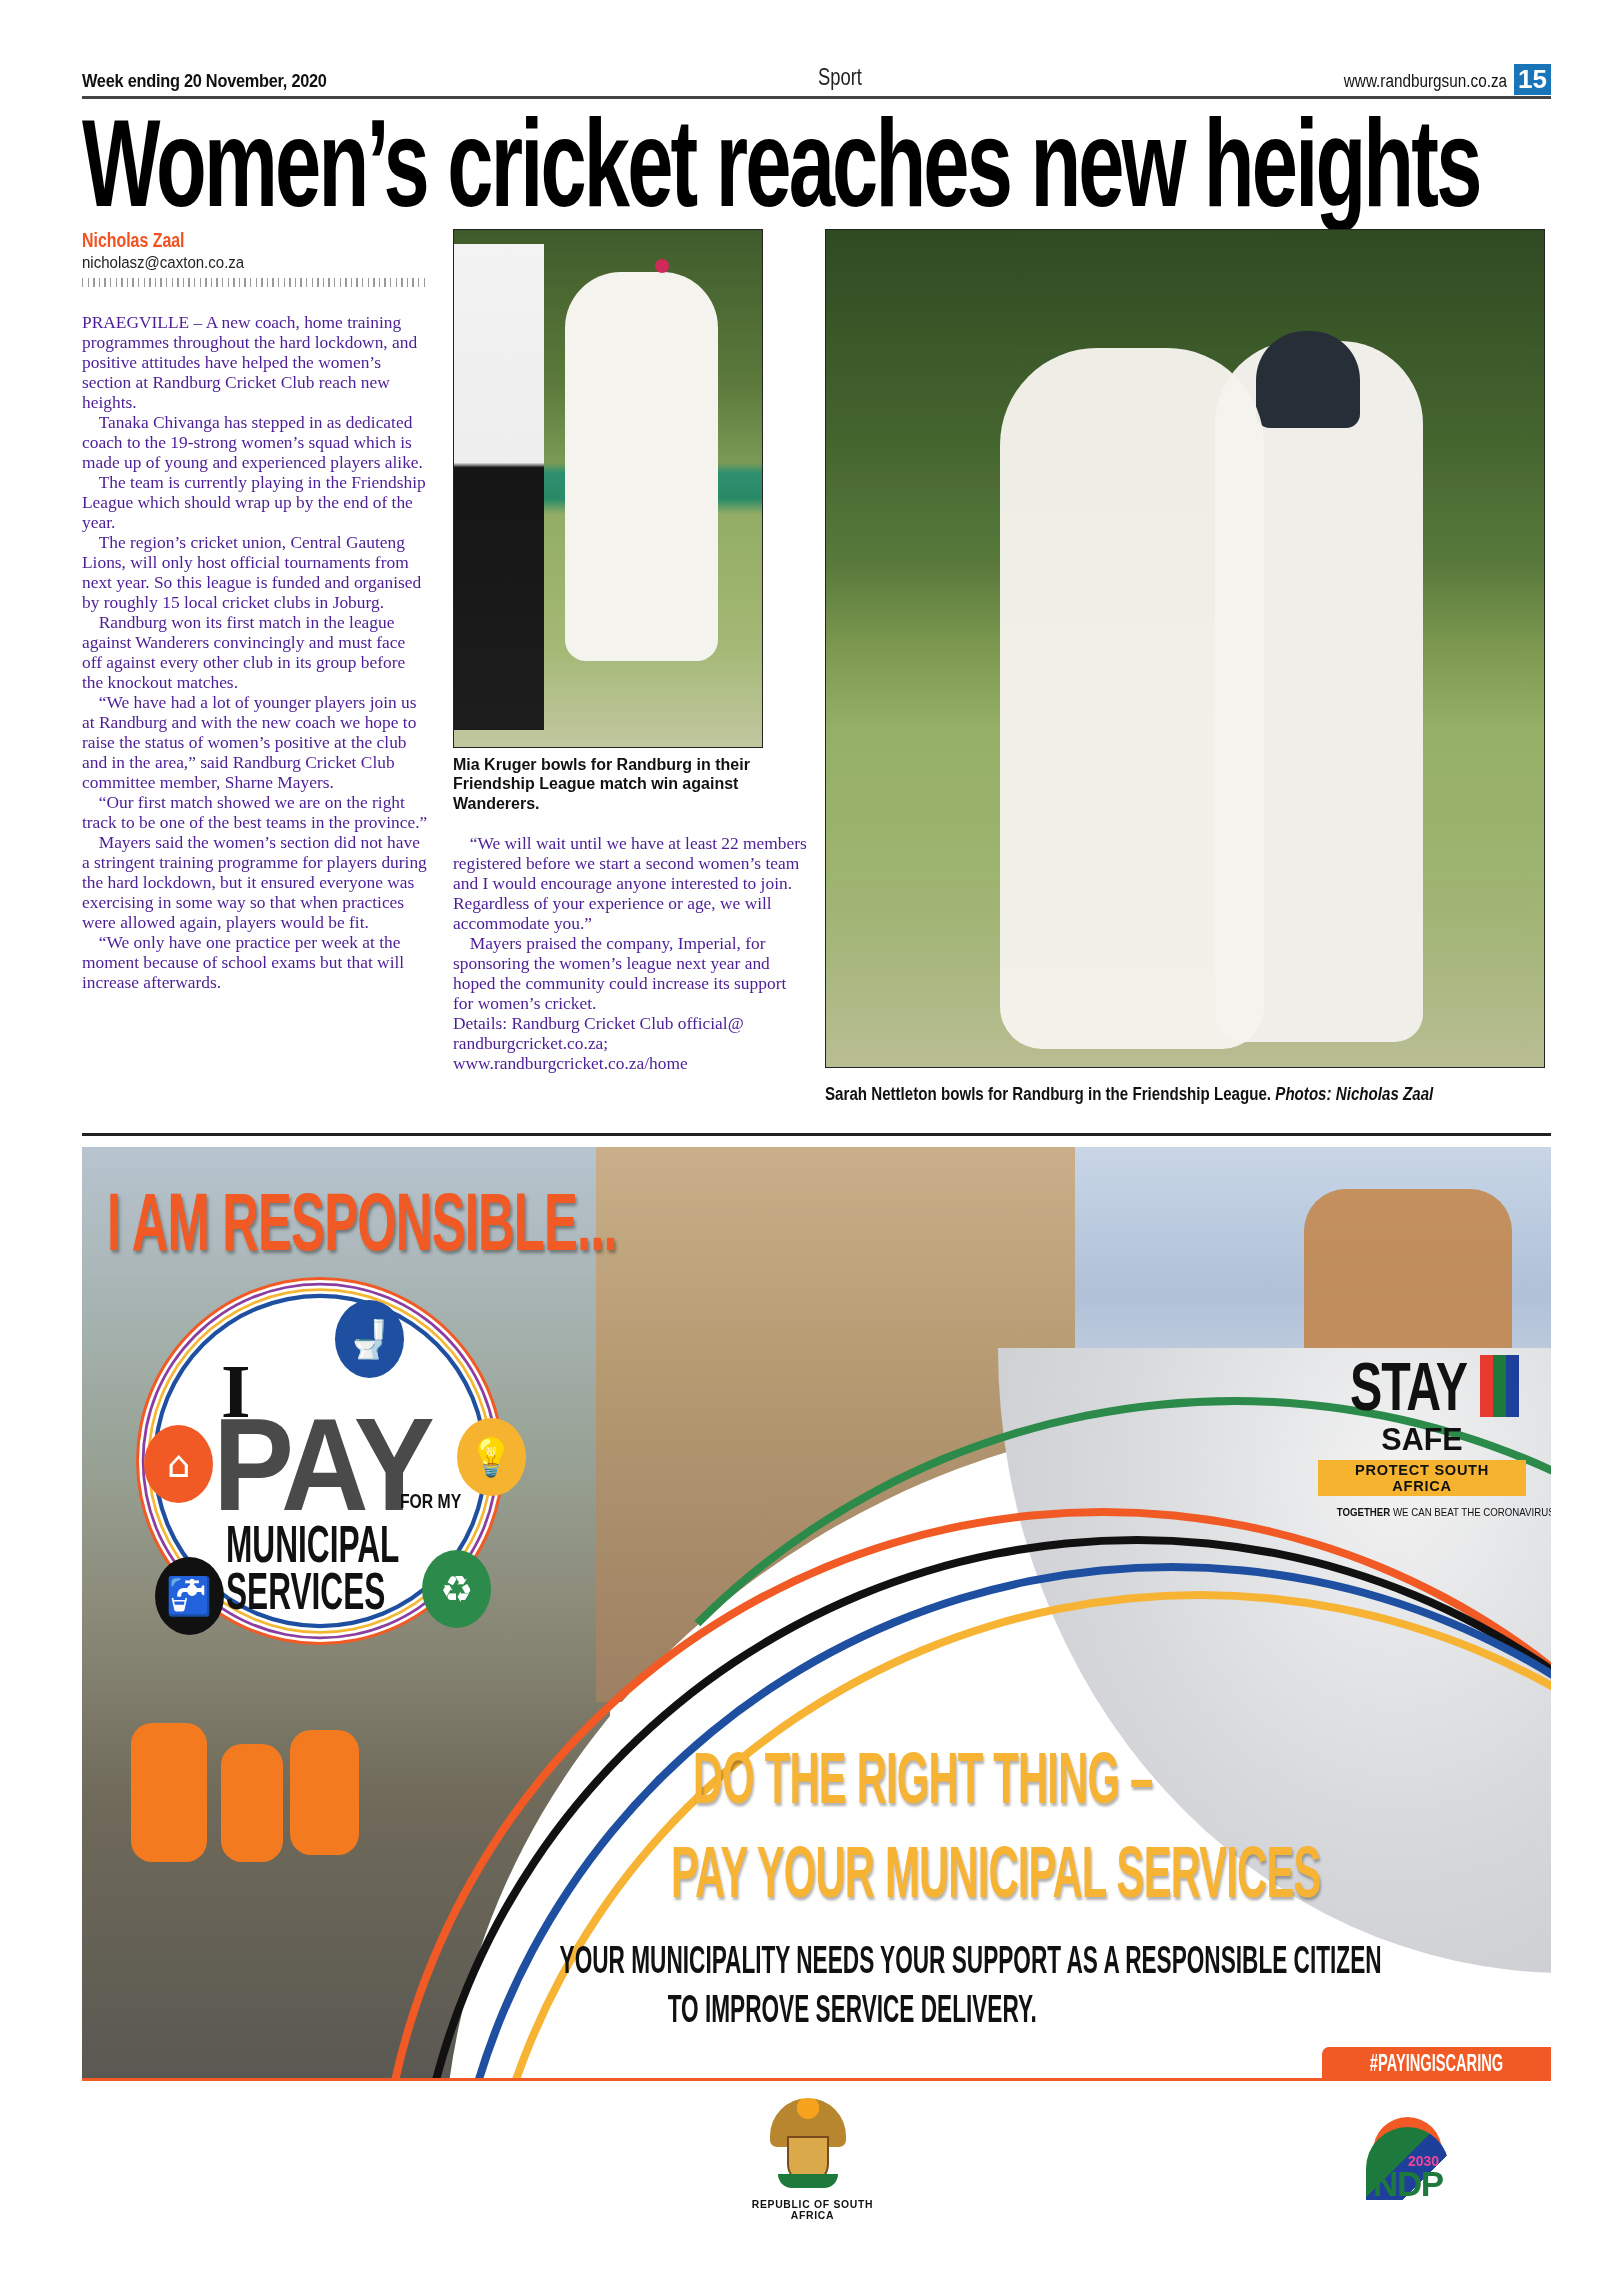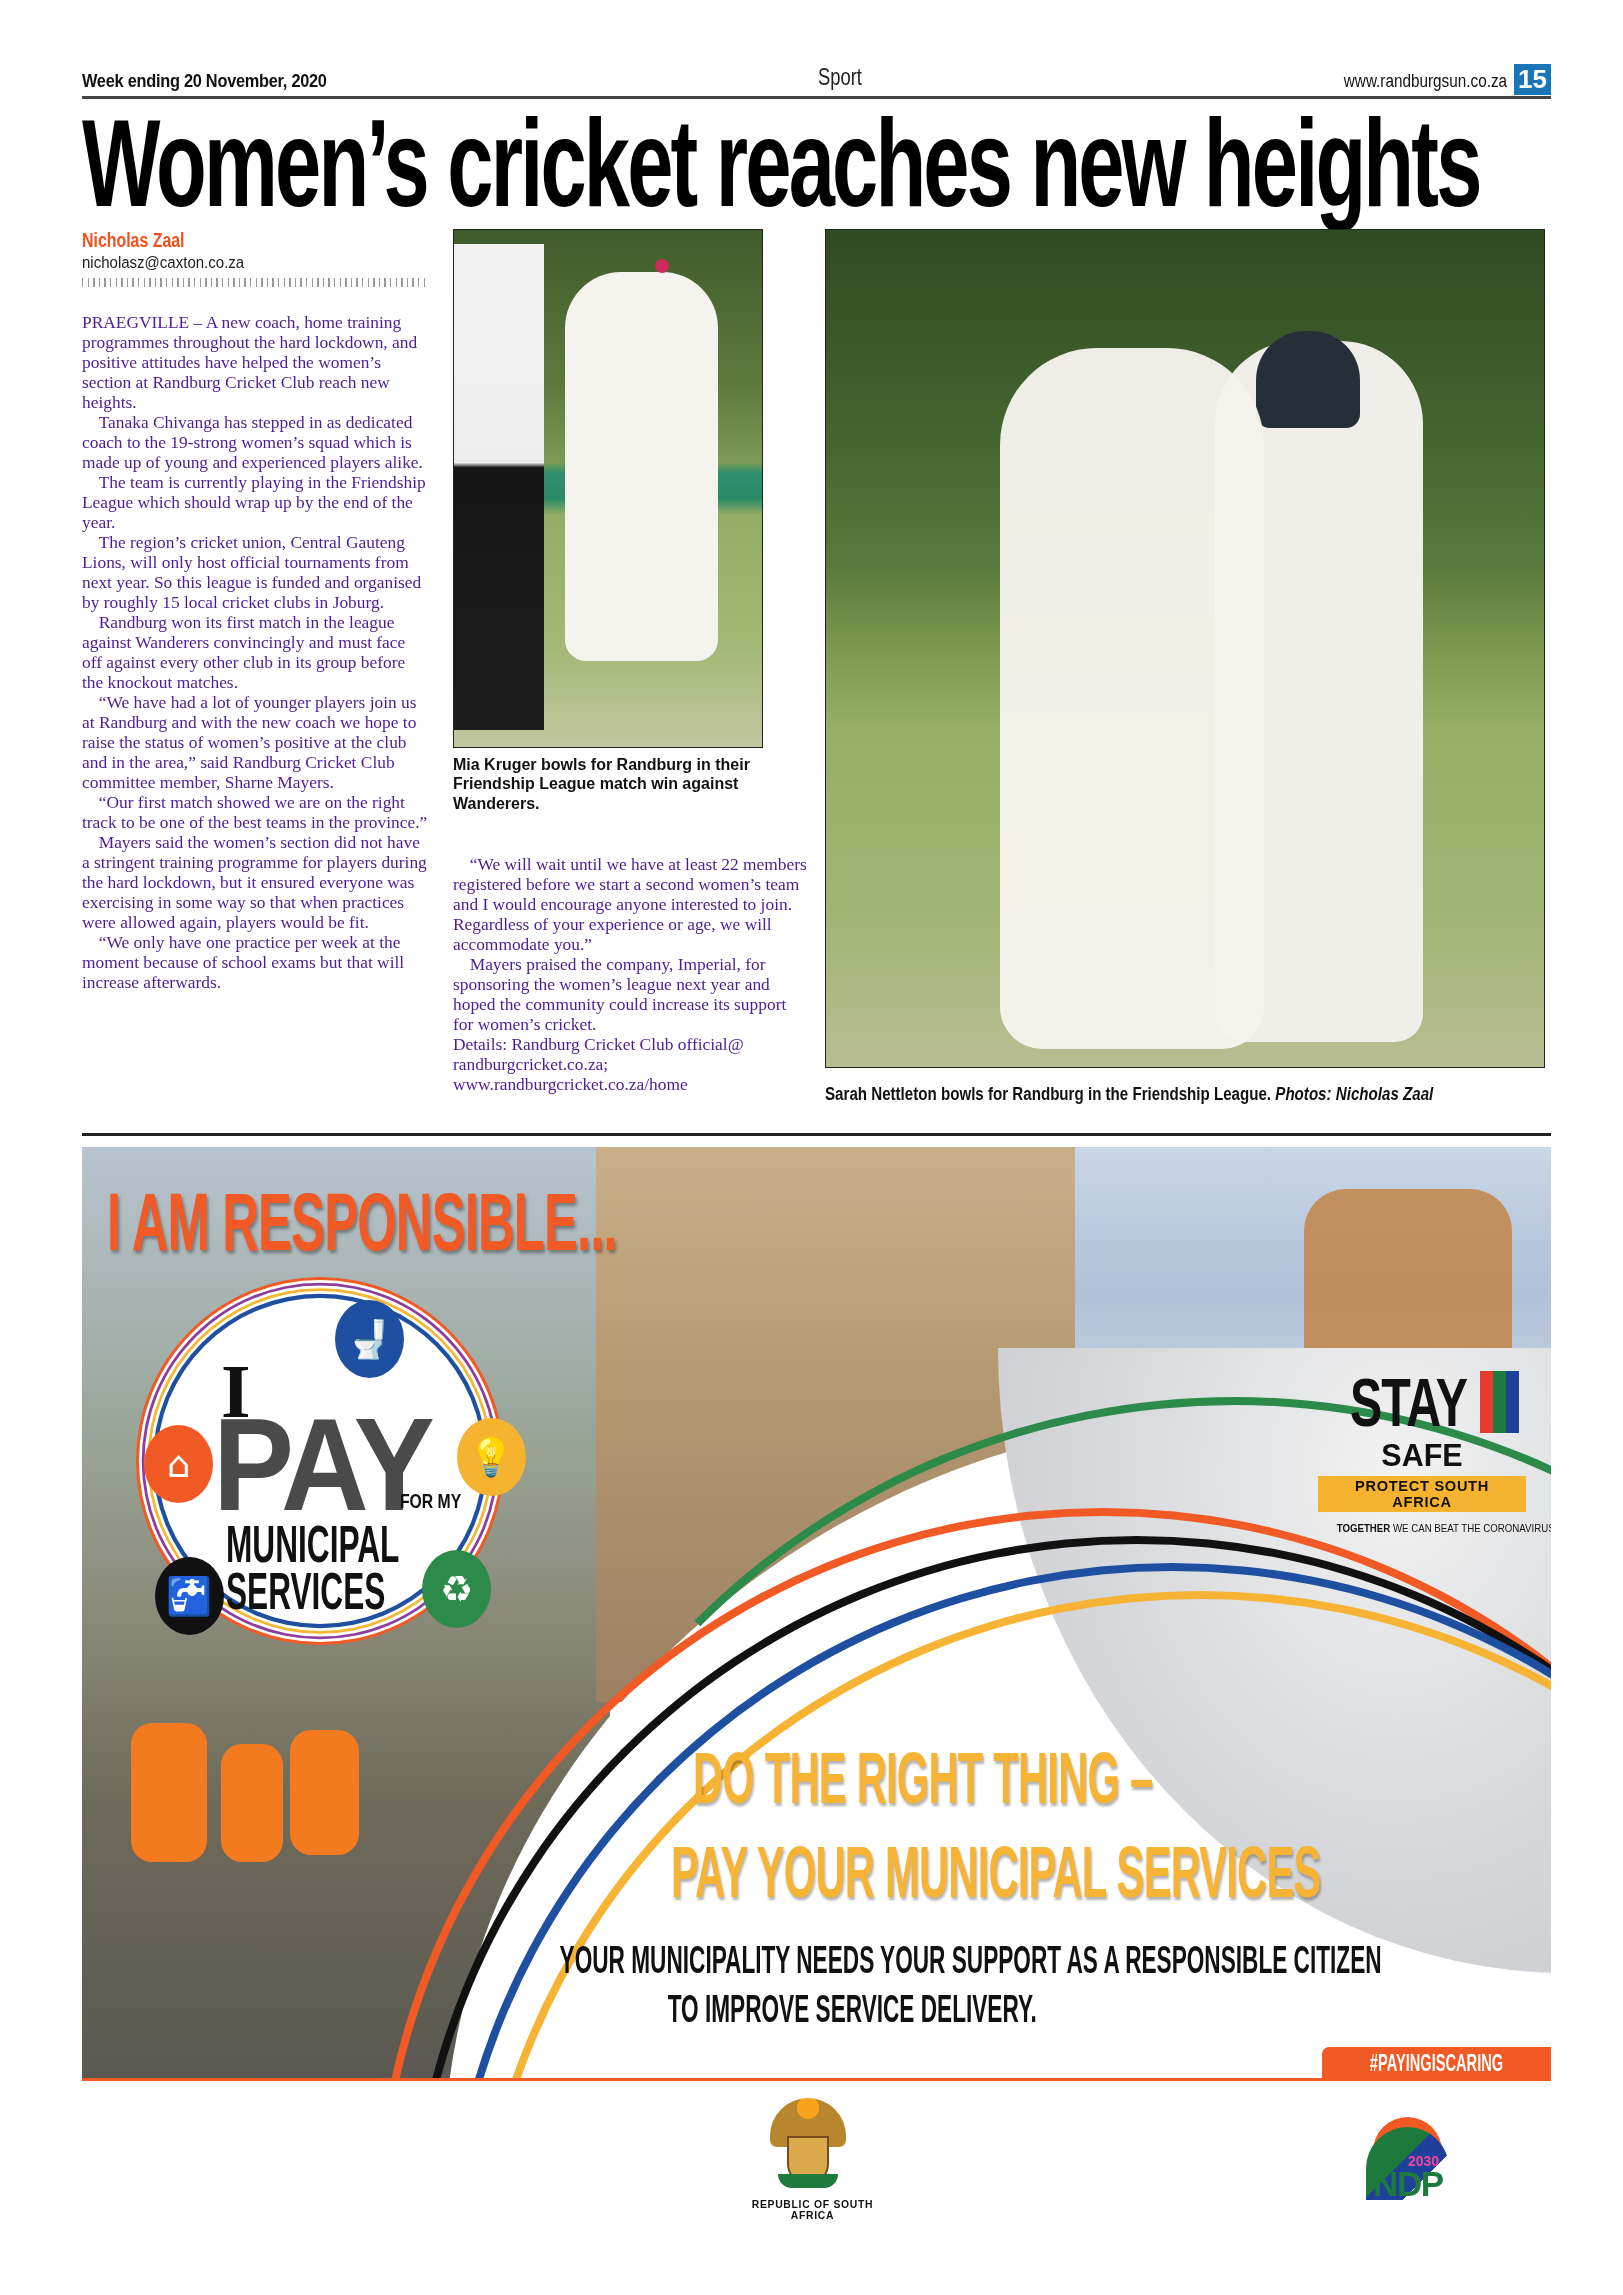--- a/index.html
+++ b/index.html
@@ -21,21 +21,21 @@
   .byline { position: absolute; left: 82px; top: 229px; width: 347px; }
   .byline .author { font-family: "Liberation Sans", sans-serif; font-weight: bold; font-size: 19.4px; color: #f4511e; transform: scaleX(0.82); transform-origin: left; }
   .byline .email { font-family: "Liberation Sans", sans-serif; font-size: 16.7px; color: #222; margin-top: 1.4px; transform: scaleX(0.9); transform-origin: left; }
   .byline .dashes { margin-top: 4.2px; height: 9.7px; width: 346px; background: repeating-linear-gradient(90deg, #999 0 1.4px, transparent 1.4px 5.6px); }
 
   
   .col { position: absolute; font-size: 17.4px; line-height: 20px; color: #4c1d95; }
   .col p { text-indent: 0; }
   .col p.ind { text-indent: 16.7px; }
   .col1 { left: 82px; top: 312px; width: 347px; }
-  .col2 { left: 453px; top: 854px; width: 354px; }
+  .col2 { left: 453px; top: 833px; width: 354px; }
 
   
   .photo { position: absolute; border: 1.4px solid #222; overflow: hidden; }
   .photo1 { left: 453px; top: 229px; width: 310px; height: 519px;
     background:
       radial-gradient(ellipse 62px 111px at 184px 167px, #f1f0ec 70%, transparent 72%),
       linear-gradient(180deg, #3f5b2b 0%, #5d7a3c 30%, #7a9a56 45%, #2f8f6e 47%, #2a8a68 52%, #93ad66 55%, #a3b874 80%, #c2c7a0 100%);
   }
   .photo1 .umpire { position: absolute; left: 0; top: 14px; width: 90px; height: 486px; background: linear-gradient(180deg, #f3f3f3 0%, #eeeeee 45%, #151515 46%, #1d1d1d 100%); }
   .photo1 .bowler { position: absolute; left: 111px; top: 42px; width: 153px; height: 389px; background: #f4f3ee; border-radius: 56px 56px 21px 21px; }
@@ -73,21 +73,21 @@
   .ad .iam { position: absolute; left: 25px; top: 28px; font-family: "Liberation Sans", sans-serif; font-weight: bold; font-size: 82px; color: #f15a24; letter-spacing: -1.4px; transform: scaleX(0.62); transform-origin: left top; white-space: nowrap; text-shadow: 2.8px 2.8px 4.2px rgba(0,0,0,0.35); }
 
   .ad .badge { position: absolute; left: 75px; top: 151px; width: 326px; height: 326px; border-radius: 50%; background: #fff; box-shadow: 0 0 0 4.2px #1e4fa0, 0 0 0 7px #fff, 0 0 0 9.7px #f4b731, 0 0 0 12.5px #fff, 0 0 0 15.3px #8a3ea0, 0 0 0 18px #fff, 0 0 0 21px #f15a24; }
   .ad .badge .i { position: absolute; left: 64px; top: 50px; font-family: "Liberation Serif", serif; font-weight: bold; font-size: 76px; color: #111; }
   .ad .badge .pay { position: absolute; left: 56px; top: 104px; font-family: "Liberation Sans", sans-serif; font-weight: bold; font-size: 132px; color: #4a4a4a; letter-spacing: -4.2px; transform: scaleX(0.92); transform-origin: left; line-height: 125px; }
   .ad .badge .formy { position: absolute; left: 243px; top: 191px; font-family: "Liberation Sans", sans-serif; font-weight: bold; font-size: 21px; color: #111; transform: scaleX(0.75); transform-origin: left; }
   .ad .badge .muni { position: absolute; left: 69px; top: 222px; font-family: "Liberation Sans", sans-serif; font-weight: bold; font-size: 51px; color: #111; transform: scaleX(0.62); transform-origin: left; line-height: 49px; white-space: nowrap; }
   .ad .badge .serv { position: absolute; left: 69px; top: 269px; font-family: "Liberation Sans", sans-serif; font-weight: bold; font-size: 51px; color: #111; transform: scaleX(0.62); transform-origin: left; line-height: 49px; white-space: nowrap; }
   .ad .svc { position: absolute; width: 69px; height: 78px; border-radius: 50%; display: flex; align-items: center; justify-content: center; font-size: 37px; color: #fff; font-family: "DejaVu Sans", sans-serif; }
 
-  .ad .staysafe { position: absolute; left: 1236px; top: 208px; width: 208px; text-align: center; margin-top: 16px; }
+  .ad .staysafe { position: absolute; left: 1236px; top: 208px; width: 208px; text-align: center; }
   .ad .staysafe .stay { font-family: "Liberation Sans", sans-serif; font-weight: bold; font-size: 69px; line-height: 64px; color: #111; transform: scaleX(0.7); display: inline-block; letter-spacing: -1.4px; }
   .ad .staysafe .flag { display: inline-block; width: 39px; height: 62px; vertical-align: top; margin-left: -12.5px; background: linear-gradient(90deg, #e63b2e 0 33%, #1e7a3c 33% 66%, #1e3f9a 66%); }
   .ad .staysafe .safe { font-family: "Liberation Sans", sans-serif; font-weight: bold; font-size: 30.5px; color: #111; margin-top: 2.8px; }
   .ad .staysafe .protect { display: inline-block; margin-top: 2.8px; background: #f6b330; color: #111; font-family: "Liberation Sans", sans-serif; font-weight: bold; font-size: 14.6px; letter-spacing: 0.7px; padding: 2.1px 7px; }
   .ad .staysafe .together { margin-top: 9.7px; font-family: "Liberation Sans", sans-serif; font-size: 11.8px; color: #111; transform: scaleX(0.82); white-space: nowrap; }
   .ad .staysafe .together b { font-weight: bold; }
 
   .ad .dtr { position: absolute; left: 611px; top: 590px; font-family: "Liberation Sans", sans-serif; font-weight: bold; font-size: 72px; color: #f6b334; letter-spacing: -1.4px; transform: scaleX(0.58); transform-origin: left top; white-space: nowrap; text-shadow: 2.1px 2.8px 3.5px rgba(0,0,0,0.3); }
   .ad .pyms { position: absolute; left: 589px; top: 684px; font-family: "Liberation Sans", sans-serif; font-weight: bold; font-size: 72px; color: #f6b334; letter-spacing: -1.4px; transform: scaleX(0.58); transform-origin: left top; white-space: nowrap; text-shadow: 2.1px 2.8px 3.5px rgba(0,0,0,0.3); }
   .ad .support { position: absolute; left: 0; width: 1469px; text-align: center; font-family: "Liberation Sans", sans-serif; font-weight: bold; font-size: 39px; color: #111; white-space: nowrap; }

